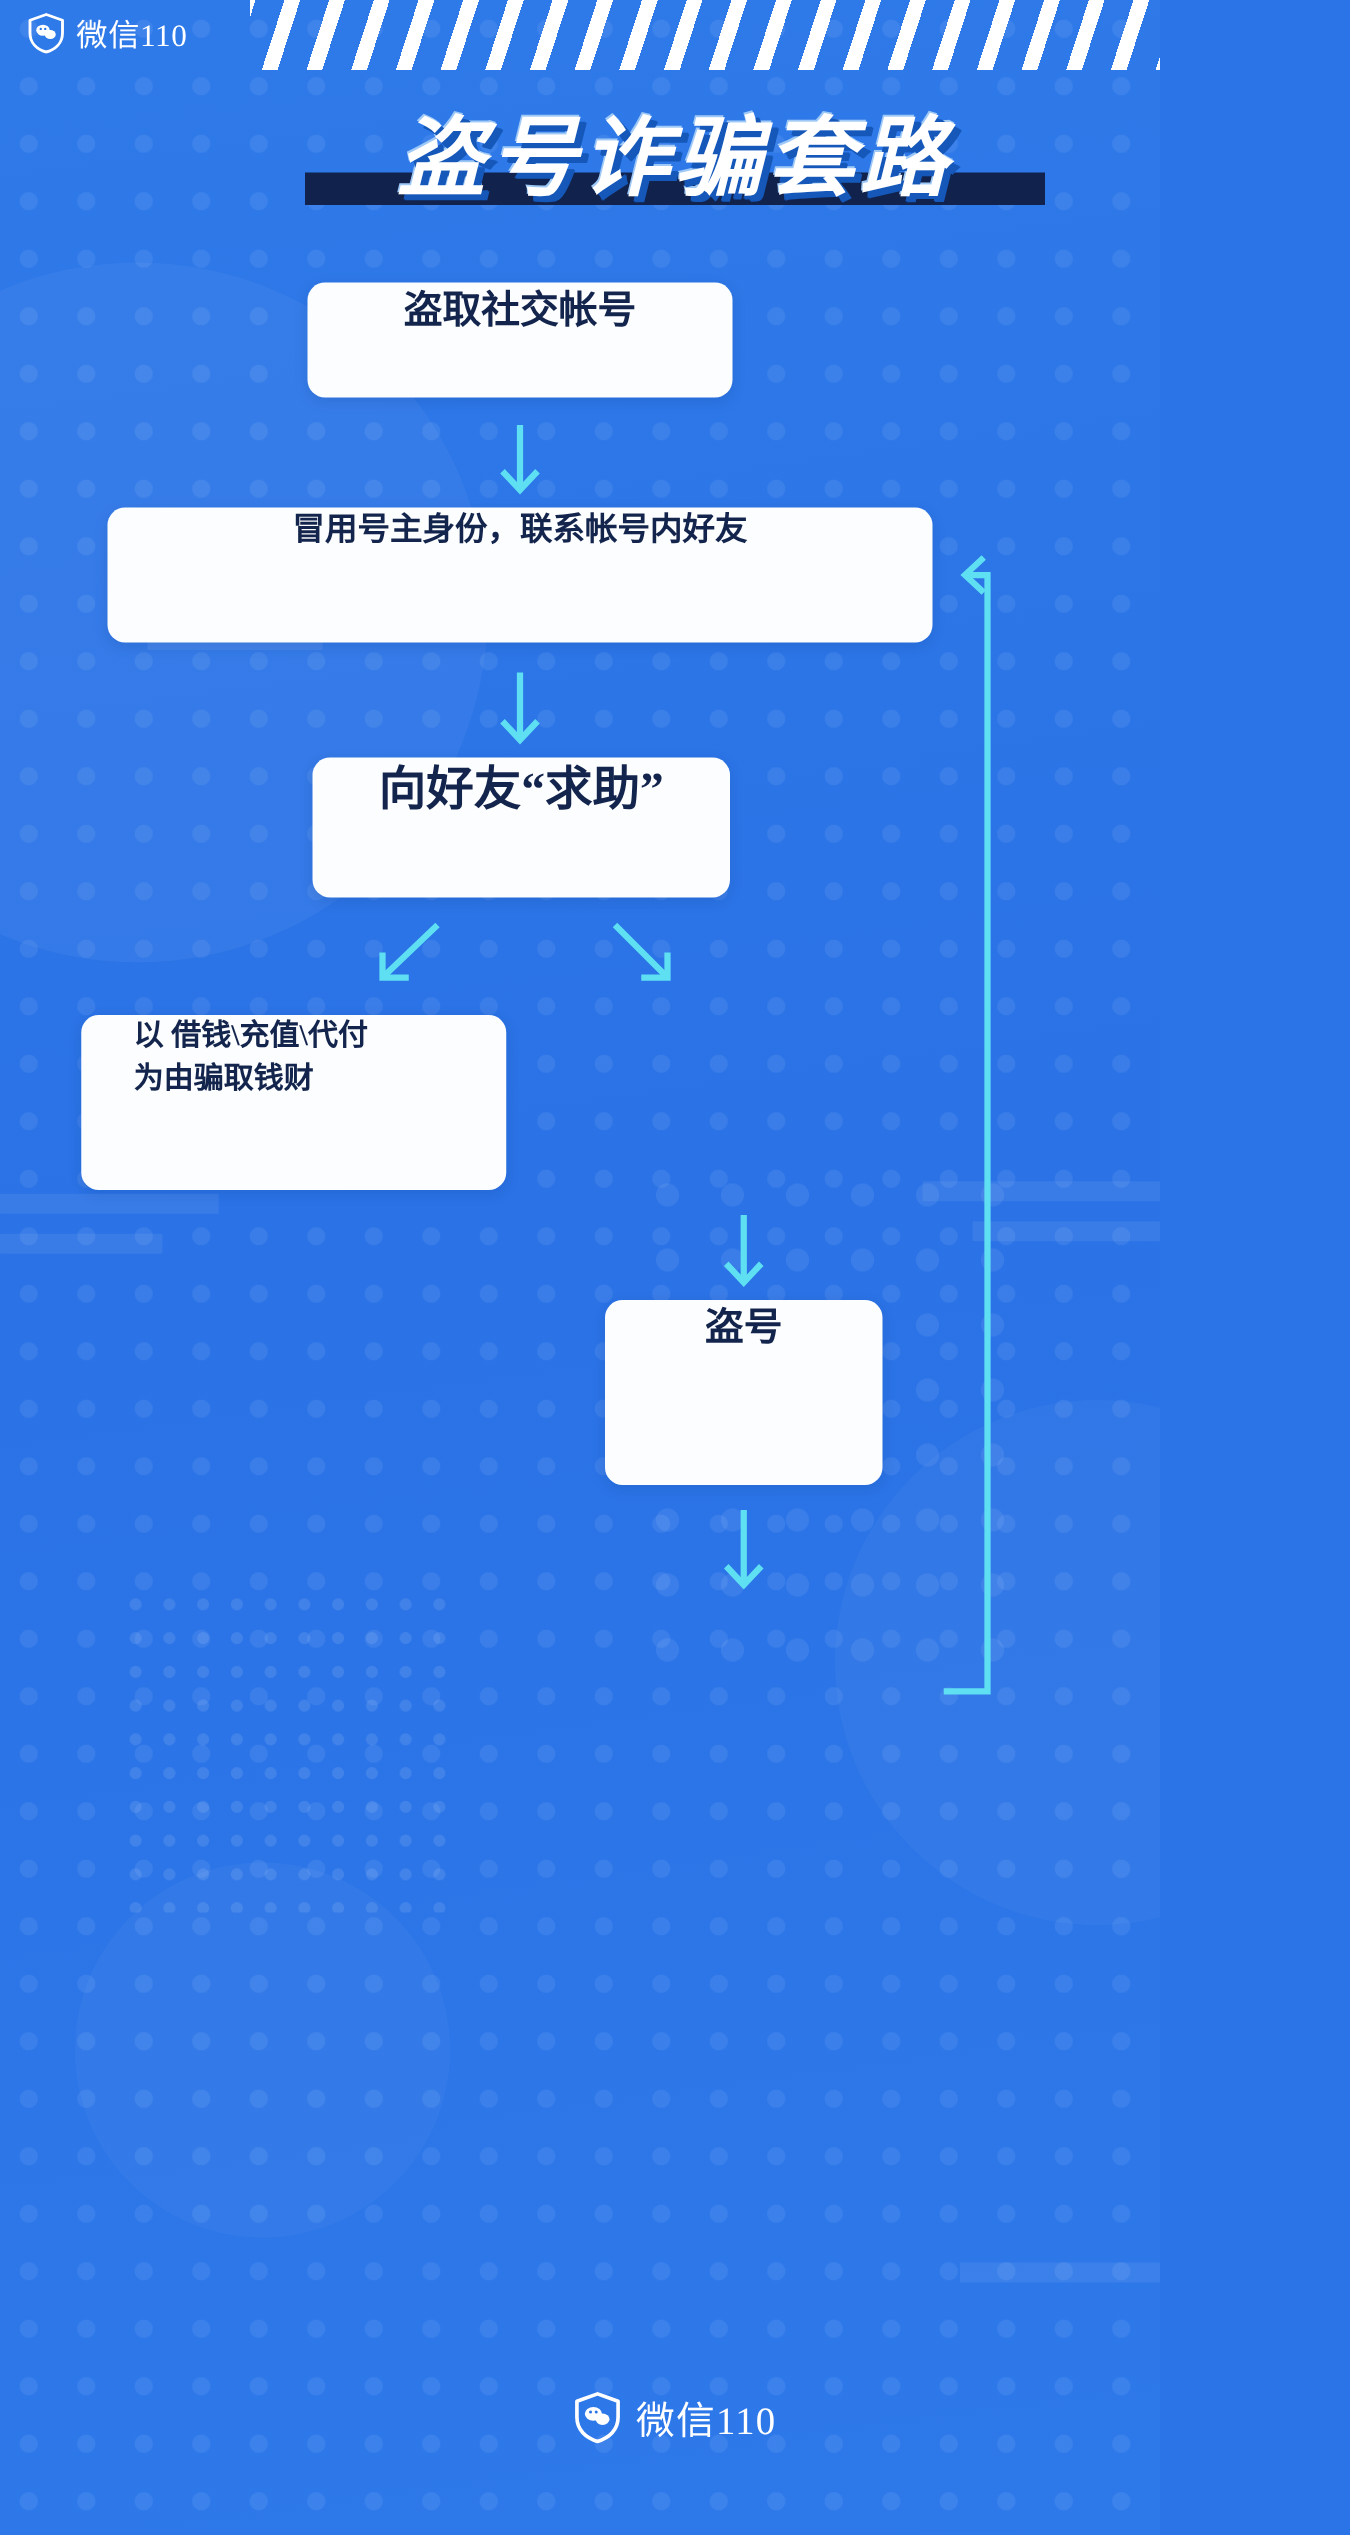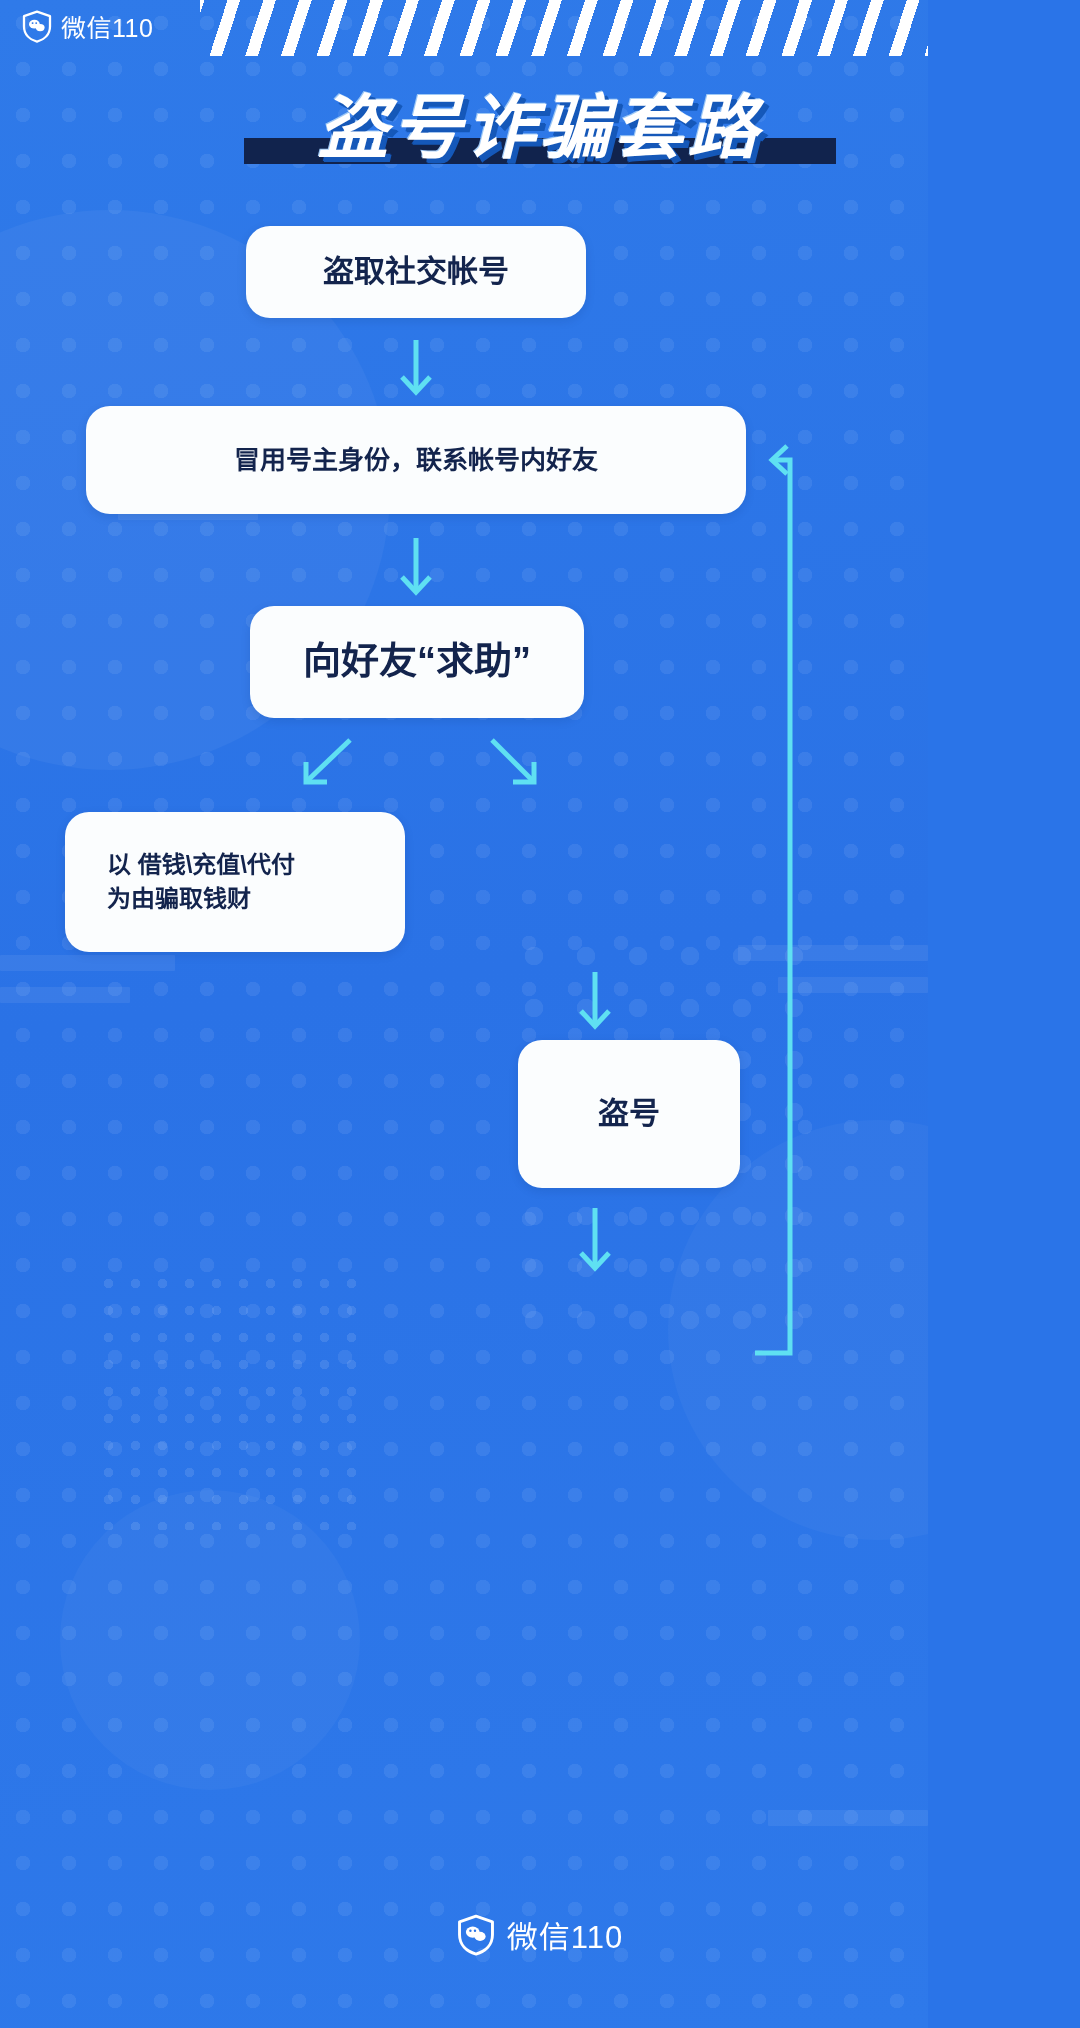--- a/index.html
+++ b/index.html
@@ -10,20 +10,21 @@
     overflow:hidden;
   }
   body { background:#2a74e8; }
 
   
   .poster {
     position:relative;
     width:928px; height:2028px;
     background:linear-gradient(172deg,#2f7ae9 0%,#2a72e6 48%,#2e79ea 100%);
     overflow:hidden;
+    font-family:Liberation Serif, serif;
   }
 
   
   .bg-dots {
     position:absolute; inset:0;
     background-image:radial-gradient(circle, rgba(255,255,255,0.085) 7px, transparent 7.5px);
     background-size:46px 46px;
     opacity:.85;
     pointer-events:none;
   }
@@ -131,39 +132,39 @@
        4px  4px 0 #1558b9,
        5px  5px 0 #1558b9,
       -1px -1px 0 #9ec8f5;
     z-index:2;
   }
 
   
   .box {
     position:absolute;
     background:#fbfdfe;
-    border-radius:24px;
+    border-radius:14px;
     box-shadow:0 3px 10px rgba(10,40,90,0.13);
     color:#13244d;
     font-weight:bold;
     display:flex;
-    align-items:center;
+    align-items:flex-start;
     justify-content:center;
     text-align:center;
     line-height:1.42;
     z-index:4;
   }
 
   #box-steal-account   { left:246px; top:226px; width:340px; height:92px;  font-size:31px; }
   #box-impersonate     { left:86px;  top:406px; width:660px; height:108px; font-size:26px; }
   #box-ask-help        { left:250px; top:606px; width:334px; height:112px; font-size:38px; }
   #box-borrow-money    { left:65px;  top:812px; width:340px; height:140px; font-size:24px;
                          justify-content:flex-start; text-align:left; padding-left:42px; }
   #box-borrow-account  { left:484px; top:812px; width:222px; height:140px; font-size:31px; }
-  #box-steal-again     { left:484px; top:1040px; width:222px; height:148px; font-size:31px;margin-left:34px; }
+  #box-steal-again     { left:484px; top:1040px; width:222px; height:148px; font-size:31px; }
   #box-bank-fraud      { left:305px; top:1285px; width:450px; height:136px; font-size:31px; }
 
   .box .line { display:block; }
 
   
   .arrows {
     position:absolute; left:0; top:0;
     width:1080px; height:2028px;
     z-index:3;
     pointer-events:none;

